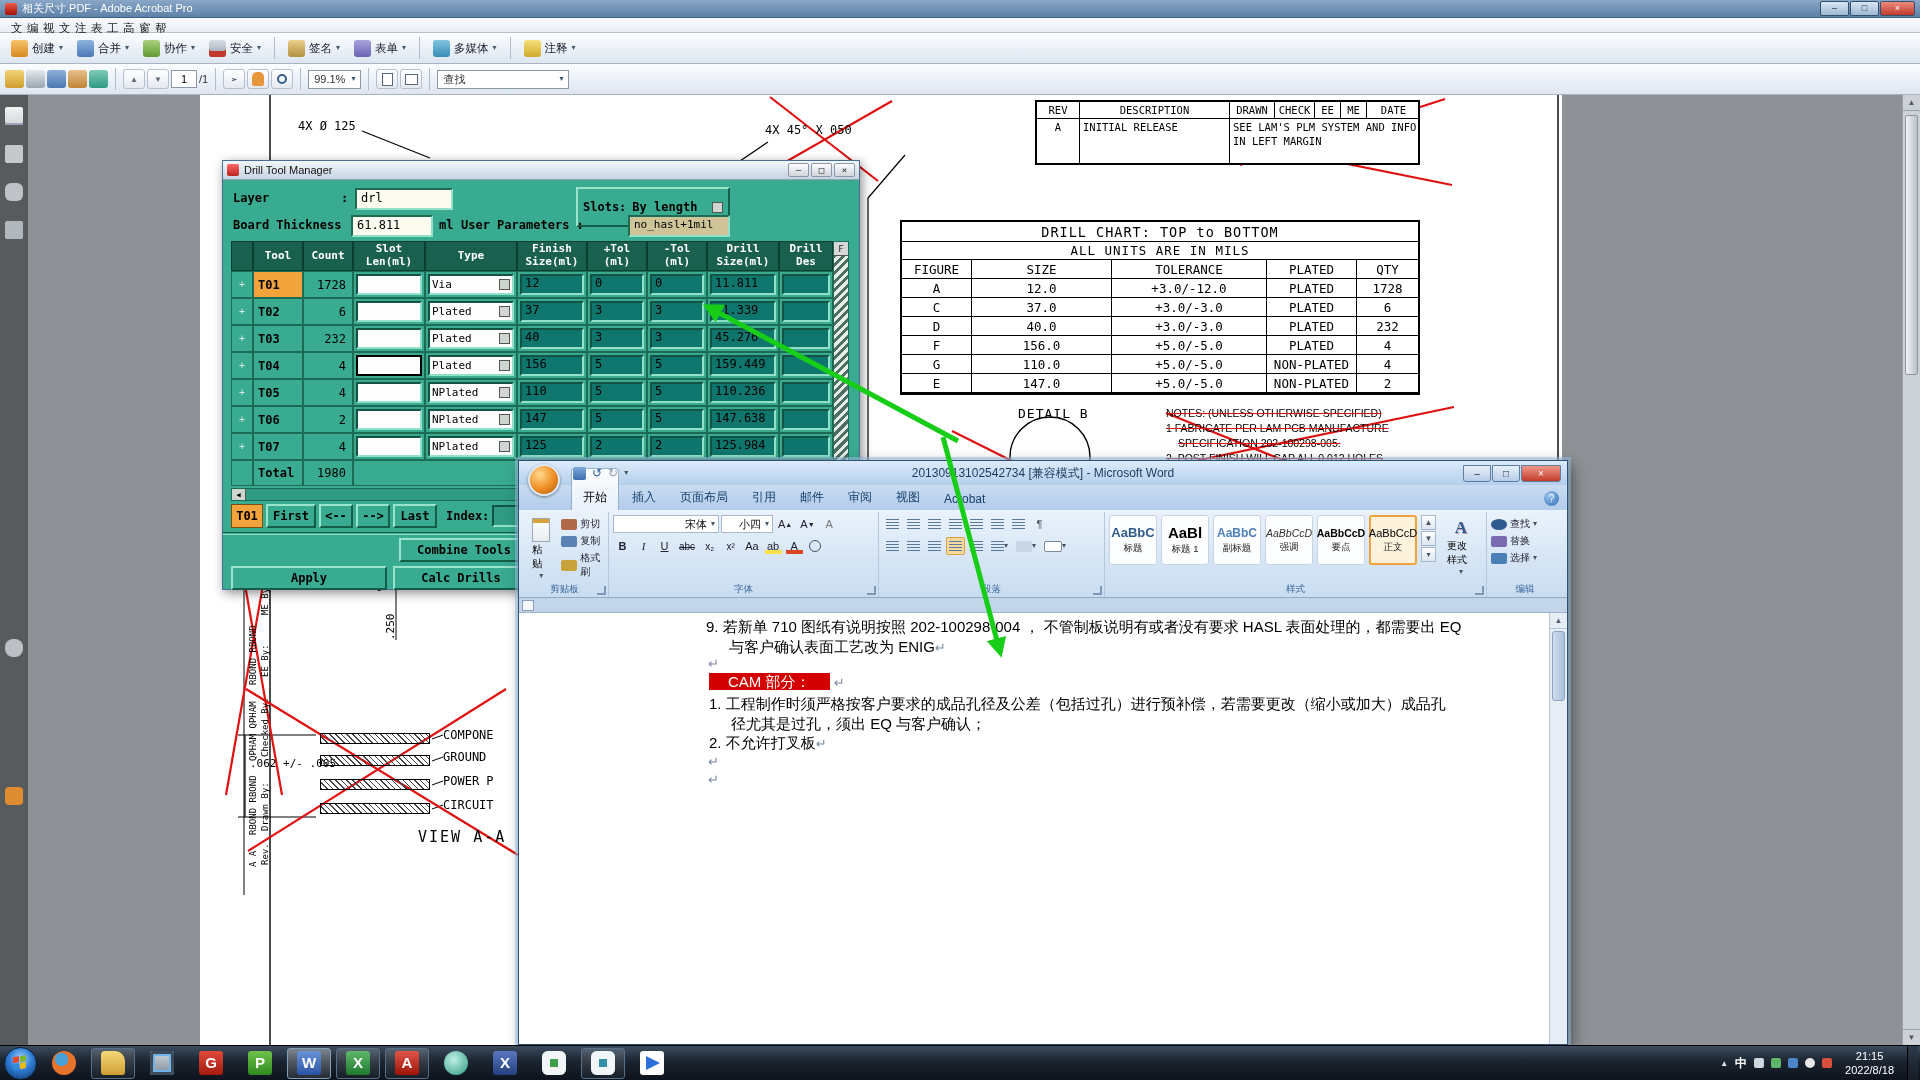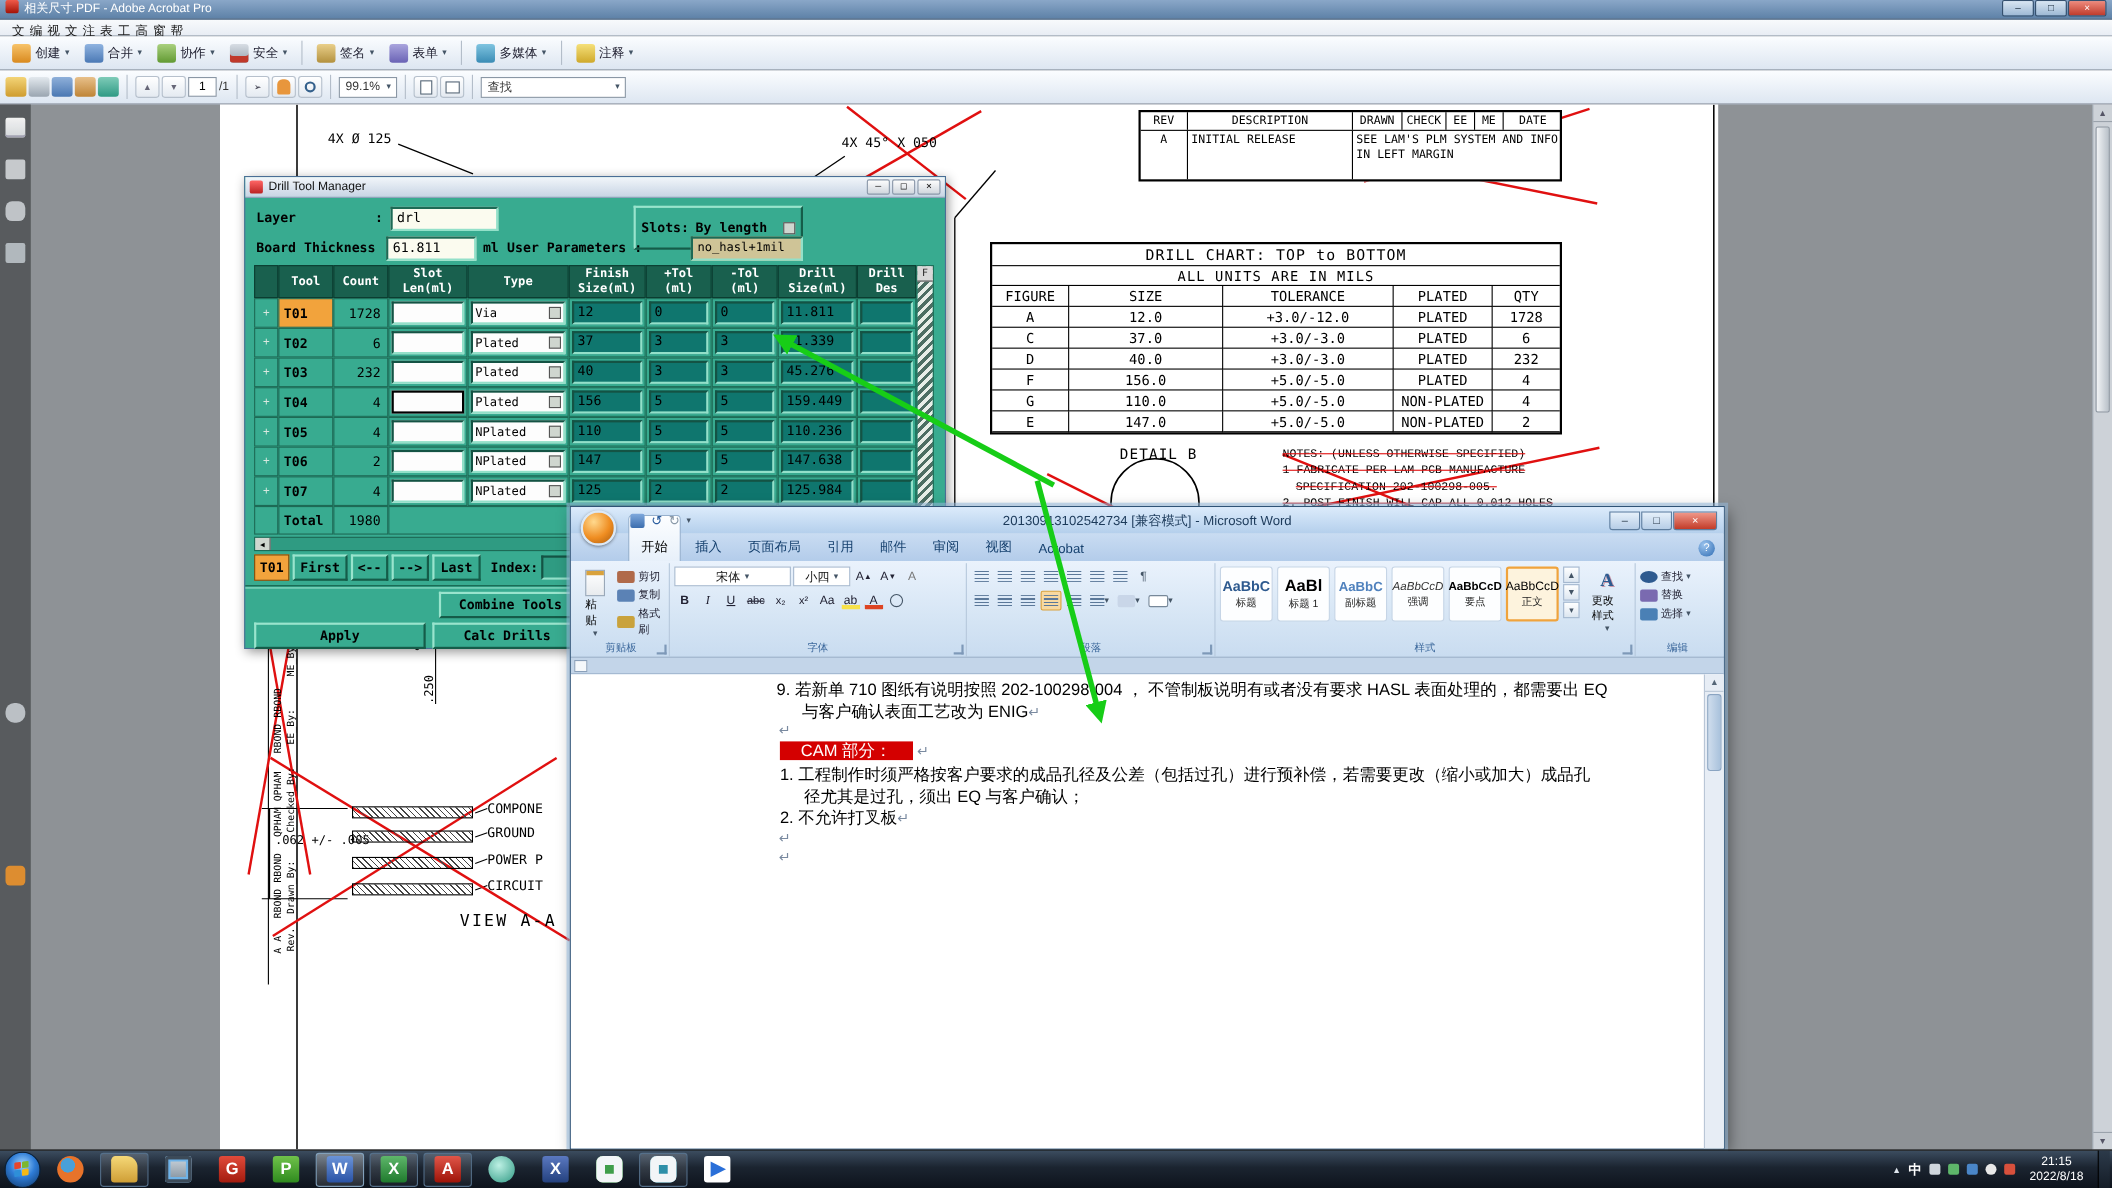--- a/index.html
+++ b/index.html
@@ -1,20 +1,20 @@
 <!DOCTYPE html>
 <html><head>
 <meta charset="utf-8">
 <style>
 *{margin:0;padding:0;box-sizing:border-box}
 body{font-family:"Liberation Sans",sans-serif;background:#222}
 #screen{position:relative;width:1920px;height:1080px;overflow:hidden;background:#8e9296}
 .abs{position:absolute}
 
-.acro-title{background:linear-gradient(#8aa7c8,#5d81a7);display:flex;align-items:flex-start;padding:0 5px;color:#fff;font-size:11px;gap:5px;border-bottom:1px solid #3f5e80}
+.acro-title{background:linear-gradient(#8aa7c8,#5d81a7);display:flex;align-items:center;padding:0 5px;color:#fff;font-size:11px;gap:5px;border-bottom:1px solid #3f5e80}
 .ticon{width:12px;height:12px;background:linear-gradient(#f05a4a,#a31307);border-radius:2px;flex:none}
 .winbtns{margin-left:auto;display:flex;gap:1px}
 .wb{width:29px;height:15px;border:1px solid #35506e;border-radius:2px;background:linear-gradient(#d9e6f2,#9db8d4);display:flex;align-items:center;justify-content:center;font-size:9px;color:#123;line-height:1}
 .wb.close{background:linear-gradient(#ee8b7d,#bf3a2b);color:#fff;width:35px}
 .acro-menu{background:linear-gradient(#f8fafc,#e8edf4);border-bottom:1px solid #b8c2cf;display:flex;align-items:center;font-size:11.5px;color:#1a1a1a;padding-left:3px}
 .mi{padding:1px 8px;border-radius:2px;cursor:default}
 .acro-tb{background:linear-gradient(#fbfdff,#dde6f1);border-bottom:1px solid #a9b4c2;display:flex;align-items:center;gap:2px;padding:0 5px}
 .tbtn{display:flex;align-items:center;gap:4px;font-size:11.5px;color:#223;padding:3px 6px;border-radius:3px}
 .i16{width:17px;height:17px;border-radius:3px;flex:none}
 .i20{width:19px;height:18px;border-radius:3px;flex:none}
@@ -39,21 +39,21 @@
 .revhdr>div{border-right:1px solid #000;font-size:10.5px;display:flex;align-items:center;justify-content:center}
 .revhdr>div:last-child{border-right:0}
 .revbody{display:grid;grid-template-columns:43px 150px 190px;height:44px}
 .revbody>div{border-right:1px solid #000;font-size:10.5px;padding:2px 3px;line-height:1.3}
 .revbody>div:last-child{border-right:0}
 .chart{position:absolute;border:2px solid #000;font-family:"DejaVu Sans Mono",monospace;background:#fff}
 .crow{border-bottom:1px solid #000;display:flex;align-items:center;justify-content:center;letter-spacing:1px}
 .cgrid{display:grid;grid-template-columns:70px 140px 155px 90px 61px}
 .cgrid>div{height:19px;border-right:1px solid #000;border-bottom:1px solid #000;display:flex;align-items:center;justify-content:center;font-size:12.5px}
 .cgrid>div:nth-child(5n){border-right:0}
-.noteline{position:absolute;font-family:Liberation Mono, monospace;font-size:10.5px;color:#000;white-space:nowrap;text-decoration:line-through;text-decoration-color:#e01010}
+.noteline{position:absolute;font-family:Liberation Sans, sans-serif;font-size:10.5px;color:#000;white-space:nowrap;text-decoration:line-through;text-decoration-color:#e01010}
 .bar{position:absolute;height:11px;border:1px solid #000;background:repeating-linear-gradient(45deg,#444 0 1px,transparent 1px 4px)}
 
 .dtm{position:absolute;left:222px;top:160px;width:638px;height:430px;background:#38ab90;border:1px solid #4a6e96;box-shadow:2px 3px 10px rgba(0,0,0,.45);z-index:10;font-family:"DejaVu Sans Mono",monospace}
 .dtm-tb{height:19px;background:linear-gradient(#f2f6fa,#c7d4e4);border-bottom:1px solid #8fa3bb;display:flex;align-items:center;padding:0 4px;gap:5px}
 .dtm-tb .ttl{font-size:11px;color:#111;font-family:"Liberation Sans",sans-serif}
 .dtm-ic{width:12px;height:12px;background:linear-gradient(#f66,#b22);border-radius:2px}
 .wbg{background:linear-gradient(#fdfdfd,#d0d6dd);color:#222;border:1px solid #8a97a8;width:21px;height:14px;font-size:9px;display:flex;align-items:center;justify-content:center;border-radius:2px;line-height:1}
 .dtm-body{position:relative;height:409px}
 .dlb{font-weight:bold;font-size:12px;color:#000;white-space:nowrap}
 .dinp{background:#fbfbef;border-top:2px solid #1d6a55;border-left:2px solid #1d6a55;border-bottom:2px solid #93e0c9;border-right:2px solid #93e0c9;font-size:12px;padding:1px 4px;height:22px;white-space:nowrap;overflow:hidden}
@@ -91,21 +91,21 @@
 .rg{position:relative;border-right:1px solid #b6c8dc;padding:3px 4px 14px;display:flex;gap:4px}
 .glabel{position:absolute;bottom:1px;left:0;right:0;text-align:center;font-size:9.5px;color:#3c689c}
 .launcher{position:absolute;right:2px;bottom:2px;width:9px;height:9px;border-right:2px solid #7e99b8;border-bottom:2px solid #7e99b8}
 .pastecol{display:flex;flex-direction:column;align-items:center;gap:1px;border:1px solid transparent;border-radius:3px;padding:2px 6px;font-size:10.5px}
 .pasteic{width:18px;height:24px;background:linear-gradient(#fff,#e8ebee);border:1px solid #9aa8b8;box-shadow:inset 0 4px #d9a23c}
 .clipcol{display:flex;flex-direction:column;gap:3px;justify-content:flex-start;padding-top:2px}
 .srow{display:flex;align-items:center;gap:3px;font-size:10px;color:#223}
 .mi{width:11px;height:11px;border-radius:2px;flex:none}
 .fcol{display:flex;flex-direction:column;gap:4px}
 .frow{display:flex;align-items:center;gap:2px}
-.combo{background:#fff;border:1px solid #a5b8cf;height:18px;font-size:11px;padding:0 3px;display:flex;align-items:center;justify-content:center;gap:4px;color:#111}
+.combo{background:#fff;border:1px solid #a5b8cf;height:18px;font-size:11px;padding:0 3px;display:flex;align-items:center;justify-content:flex-end;gap:4px;color:#111}
 .rb{min-width:19px;height:18px;border:1px solid transparent;border-radius:2px;display:flex;align-items:center;justify-content:center;font-size:11px;color:#223;padding:0 2px}
 .li{width:13px;height:10px;background:repeating-linear-gradient(#5b7899 0 1px,transparent 1px 3px)}
 .chip{width:48px;height:50px;background:#fdfeff;border:1px solid #c6d5e6;border-radius:3px;display:flex;flex-direction:column;align-items:center;justify-content:center;gap:2px;flex:none}
 .chip .nm{font-size:9.5px;color:#222;white-space:nowrap}
 .chip.sel{border:2px solid #f0a33c;background:#fdf3dd}
 .p0{font-size:13px;font-weight:bold;color:#2e5a8f}
 .p1{font-size:15px;font-weight:bold;color:#000}
 .p2{font-size:12px;font-weight:bold;color:#4f81bd}
 .p3{font-size:10.5px;font-style:italic;color:#333}
 .p4{font-size:10.5px;font-weight:bold;color:#000}

